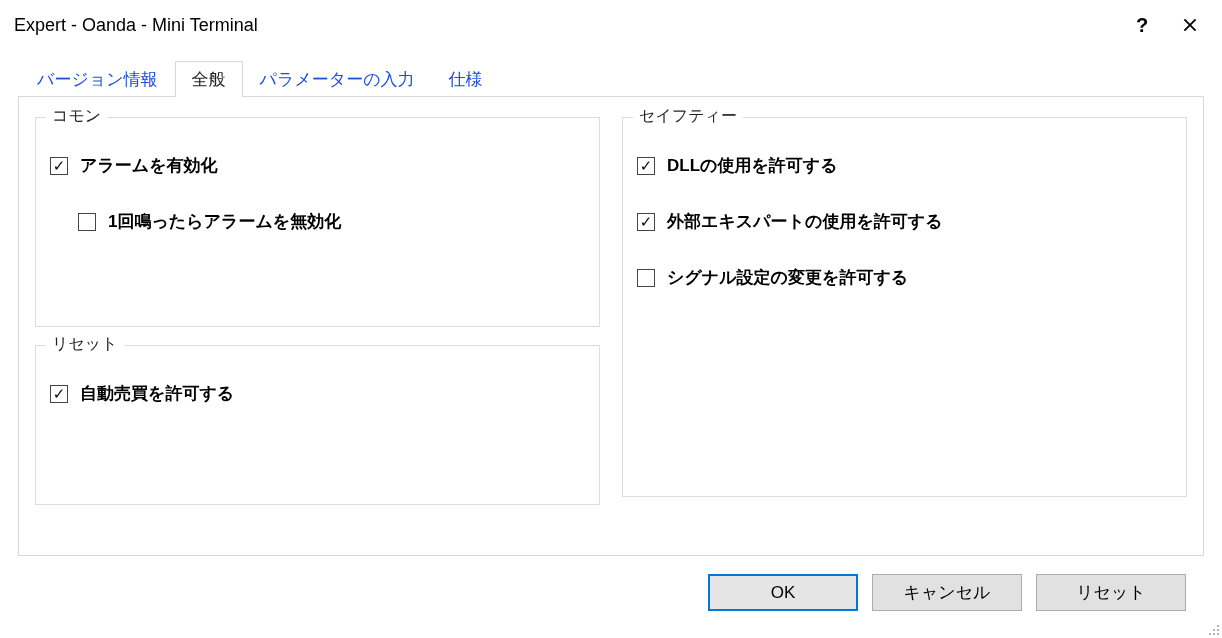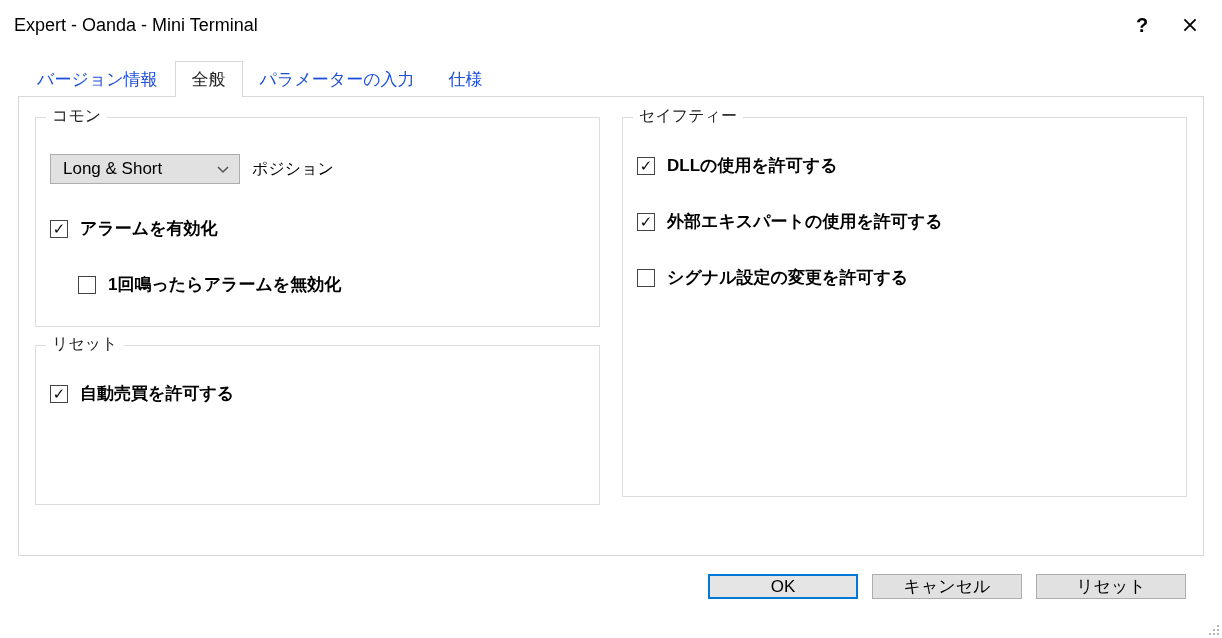--- a/index.html
+++ b/index.html
@@ -142,21 +142,21 @@
 
   
   .buttonbar {
     display: flex;
     justify-content: flex-end;
     gap: 14px;
     padding: 18px 18px 0 0;
   }
   .btn {
     min-width: 150px;
-    height: 25px;
+    height: 37px;
     border: 1px solid #adadad;
     background: #e1e1e1;
     font-size: 17px;
     display: flex;
     align-items: center;
     justify-content: center;
     cursor: default;
   }
   .btn.default {
     border: 2px solid #0078d7;
@@ -204,31 +204,20 @@
     </div>
   </div>
 
   <div class="tabpage">
 
     <div class="col">
 
       <div class="groupbox gb-common">
         <div class="groupbox-title">コモン</div>
 
-        <div class="row">
-          <div class="combo">
-            <span>Long &amp; Short</span>
-            <span class="combo-chevron">
-              <svg width="12" height="8" viewBox="0 0 12 8">
-                  <path d="M1 1 L6 6 L11 1" stroke="#555" stroke-width="1.5" fill="none"></path>
-                </svg>
-            </span>
-          </div>
-          <span>ポジション</span>
-        </div>
 
         <div class="row">
           <span class="checkbox checked"></span>
           <span class="check-label">アラームを有効化</span>
         </div>
 
         <div class="row indent">
           <span class="checkbox"></span>
           <span class="check-label">1回鳴ったらアラームを無効化</span>
         </div>

